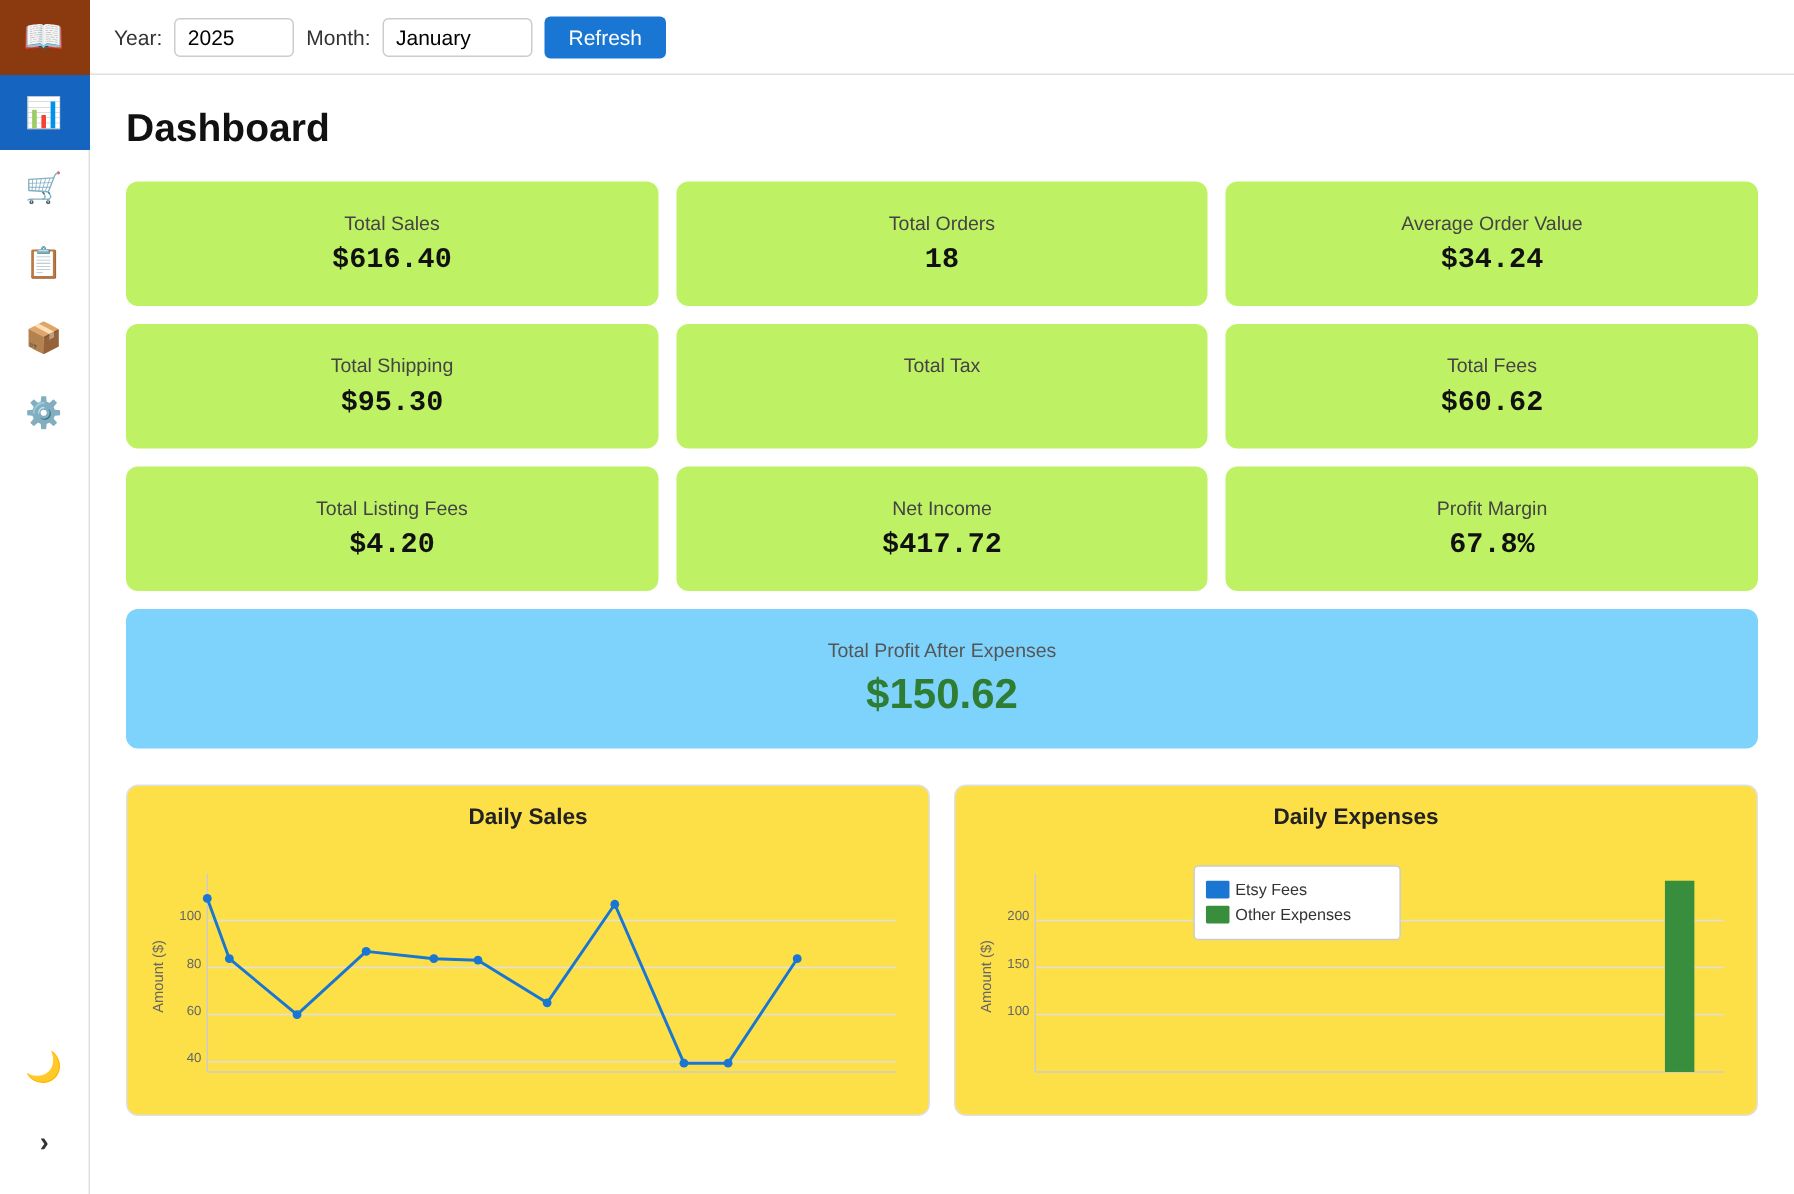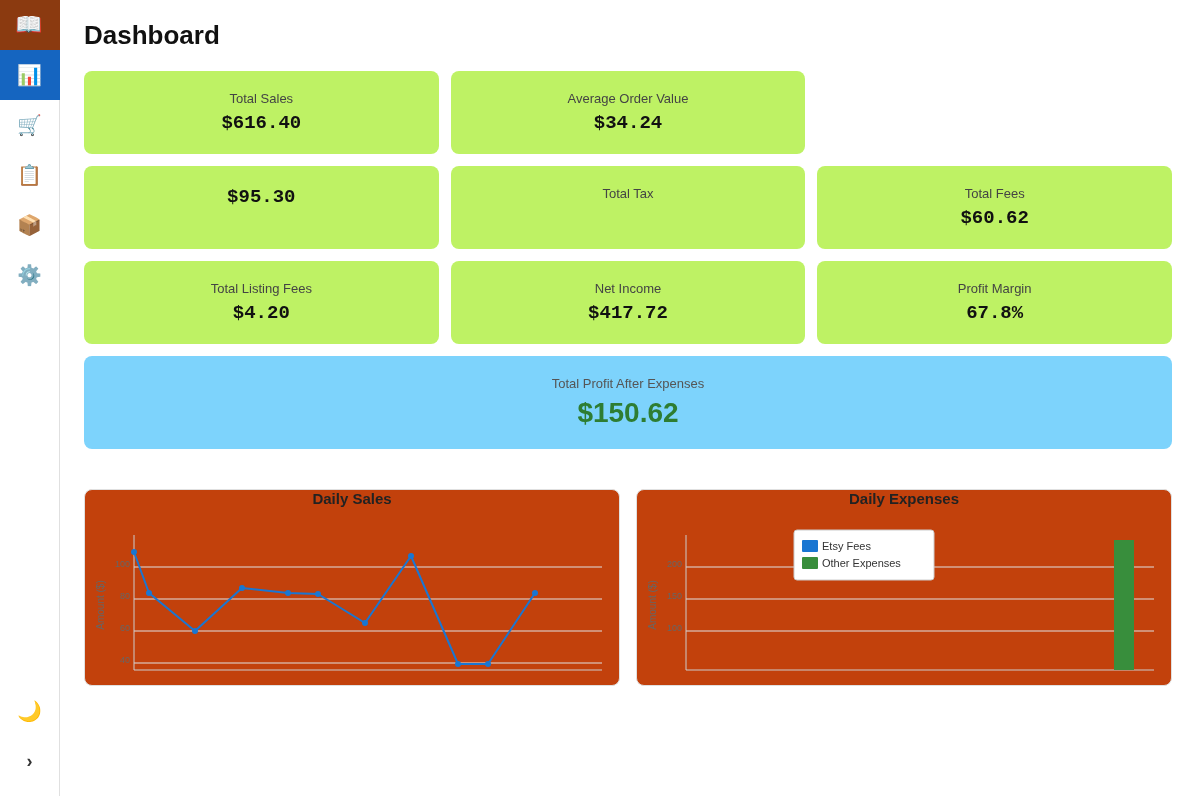--- a/index.html
+++ b/index.html
@@ -148,22 +148,22 @@
 
     
     .charts-row {
       display: grid;
       grid-template-columns: 1fr 1fr;
       gap: 16px;
     }
     .chart-container {
       border: 1px solid #e0e0e0;
       border-radius: 8px;
-      background: #c2410c;
-      margin-top: 16px;
+      padding: 12px;
+      background: #fde047;
     }
     .chart-title {
       text-align: center;
       font-size: 15px;
       font-weight: 600;
       margin-bottom: 8px;
       color: #222;
     }
     .chart-area {
       position: relative;
@@ -198,37 +198,49 @@
       <span>🌙</span>
     </div>
     <div class="sidebar-item">
       <span style="font-size:18px; font-weight:bold;">›</span>
     </div>
   </div>
 </div>
 
 <div class="main">
 
+  <div class="topbar">
+    <span class="topbar-label">Year:</span>
+    <input class="topbar-input" value="2025" style="">
+    <span class="topbar-label">Month:</span>
+    <input class="topbar-input" value="January" style="width: 100px;">
+    <button class="refresh-btn">Refresh</button>
+  </div>
 
   <div class="content">
     <div class="page-title">Dashboard</div>
 
     <div class="metrics-grid">
       <div class="metric-card">
         <div class="metric-label">Total Sales</div>
         <div class="metric-value">$616.40</div>
       </div>
       <div class="metric-card">
+        <div class="metric-label">Total Orders</div>
+        <div class="metric-value">18</div>
+      </div>
+      <div class="metric-card">
         <div class="metric-label">Average Order Value</div>
         <div class="metric-value">$34.24</div>
       </div>
     </div>
 
     <div class="metrics-grid">
       <div class="metric-card">
+        <div class="metric-label">Total Shipping</div>
         <div class="metric-value">$95.30</div>
       </div>
       <div class="metric-card">
         <div class="metric-label">Total Tax</div>
       </div>
       <div class="metric-card">
         <div class="metric-label">Total Fees</div>
         <div class="metric-value">$60.62</div>
       </div>
     </div>

